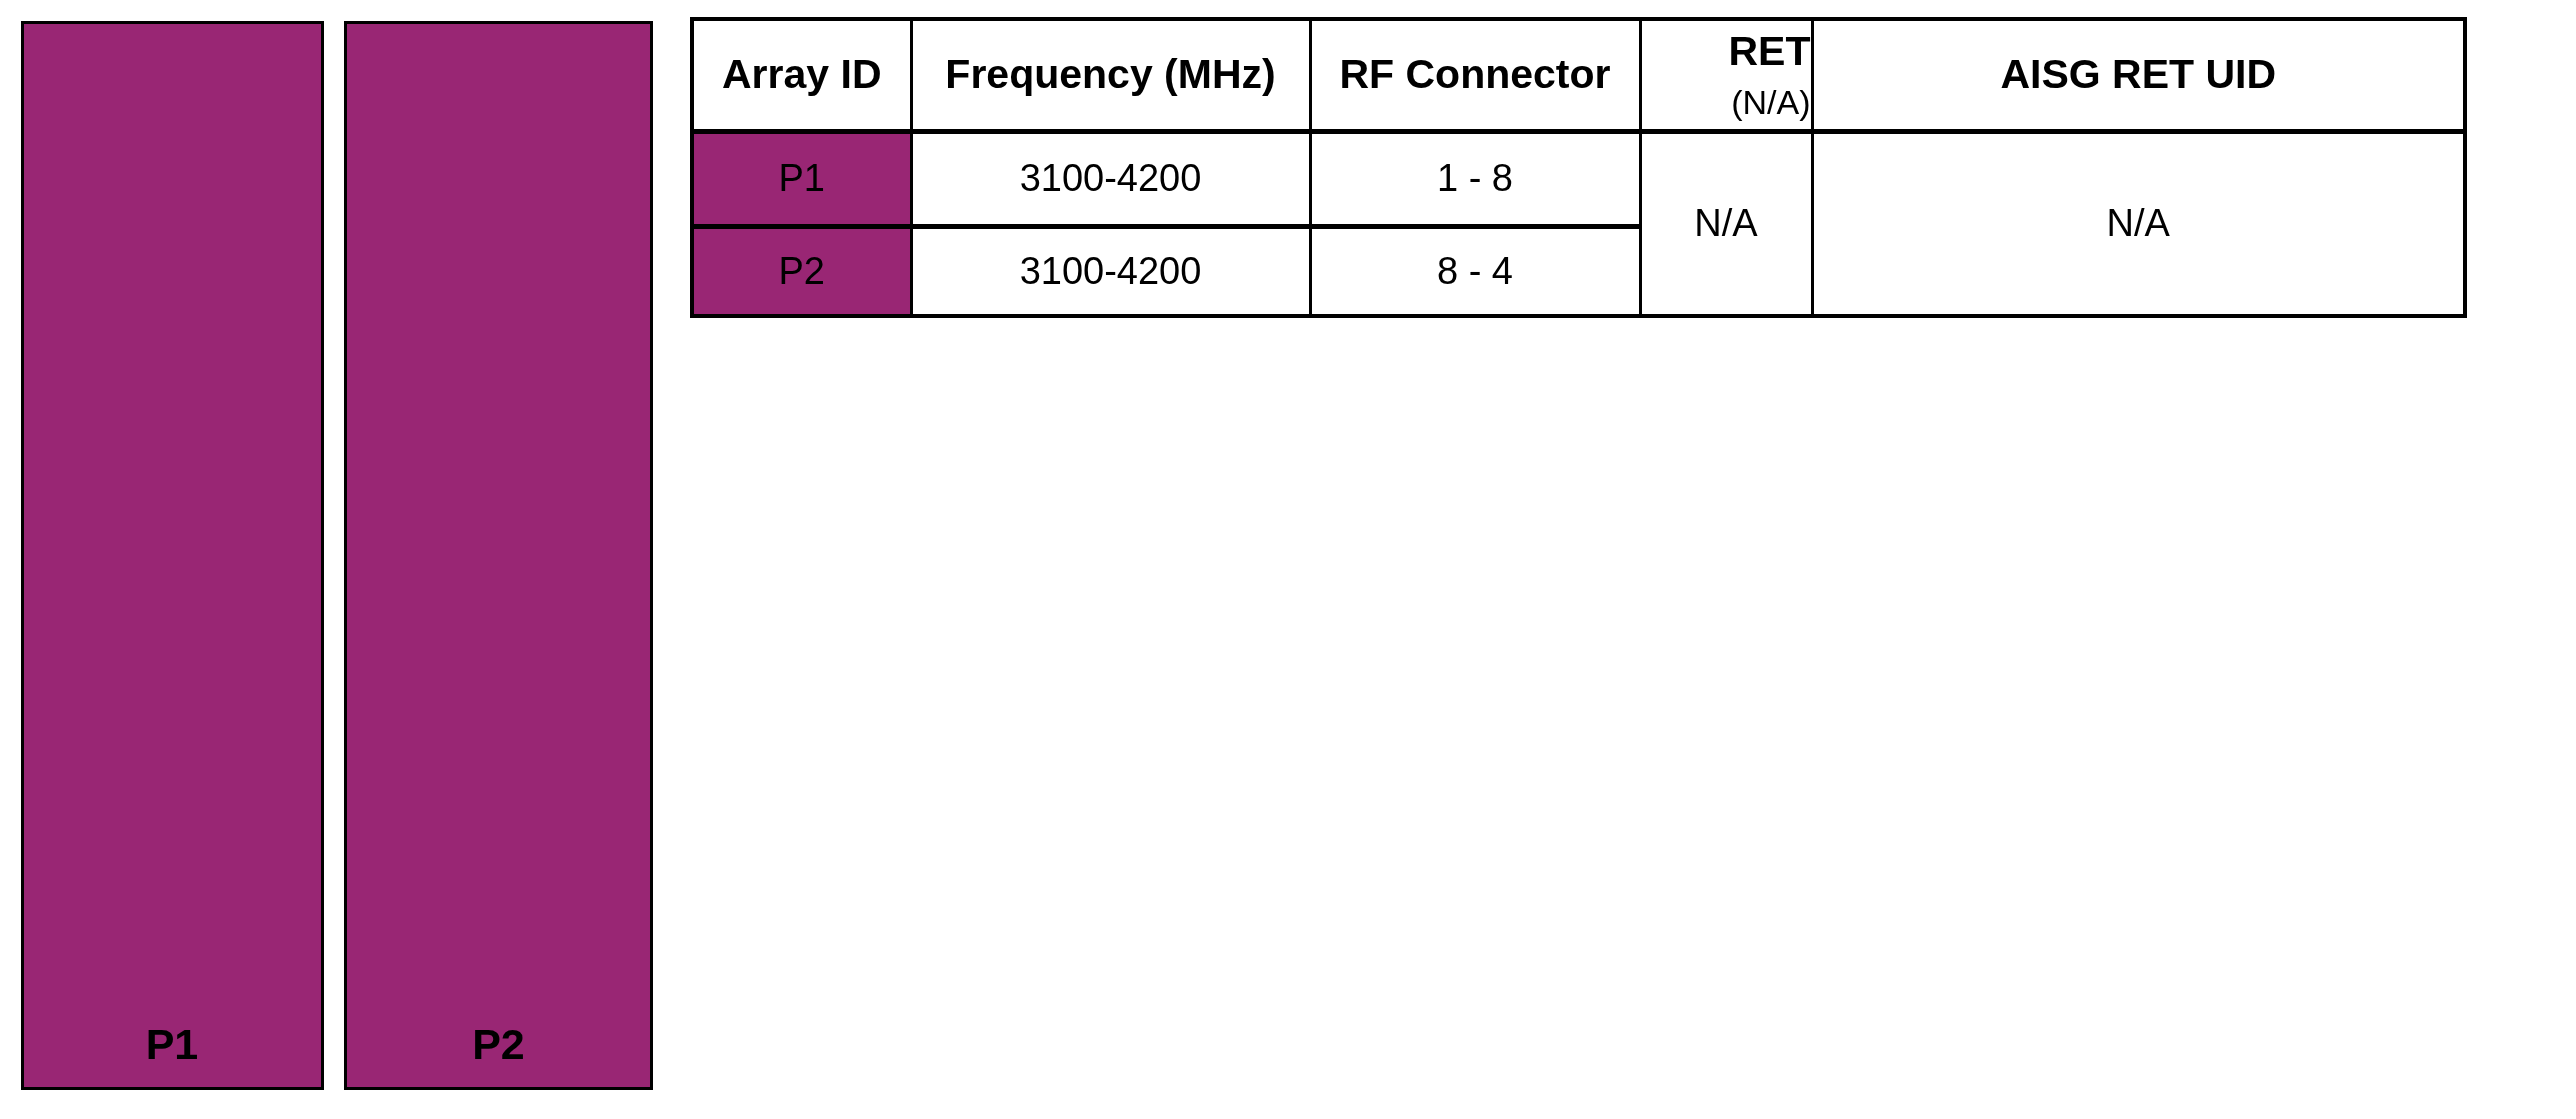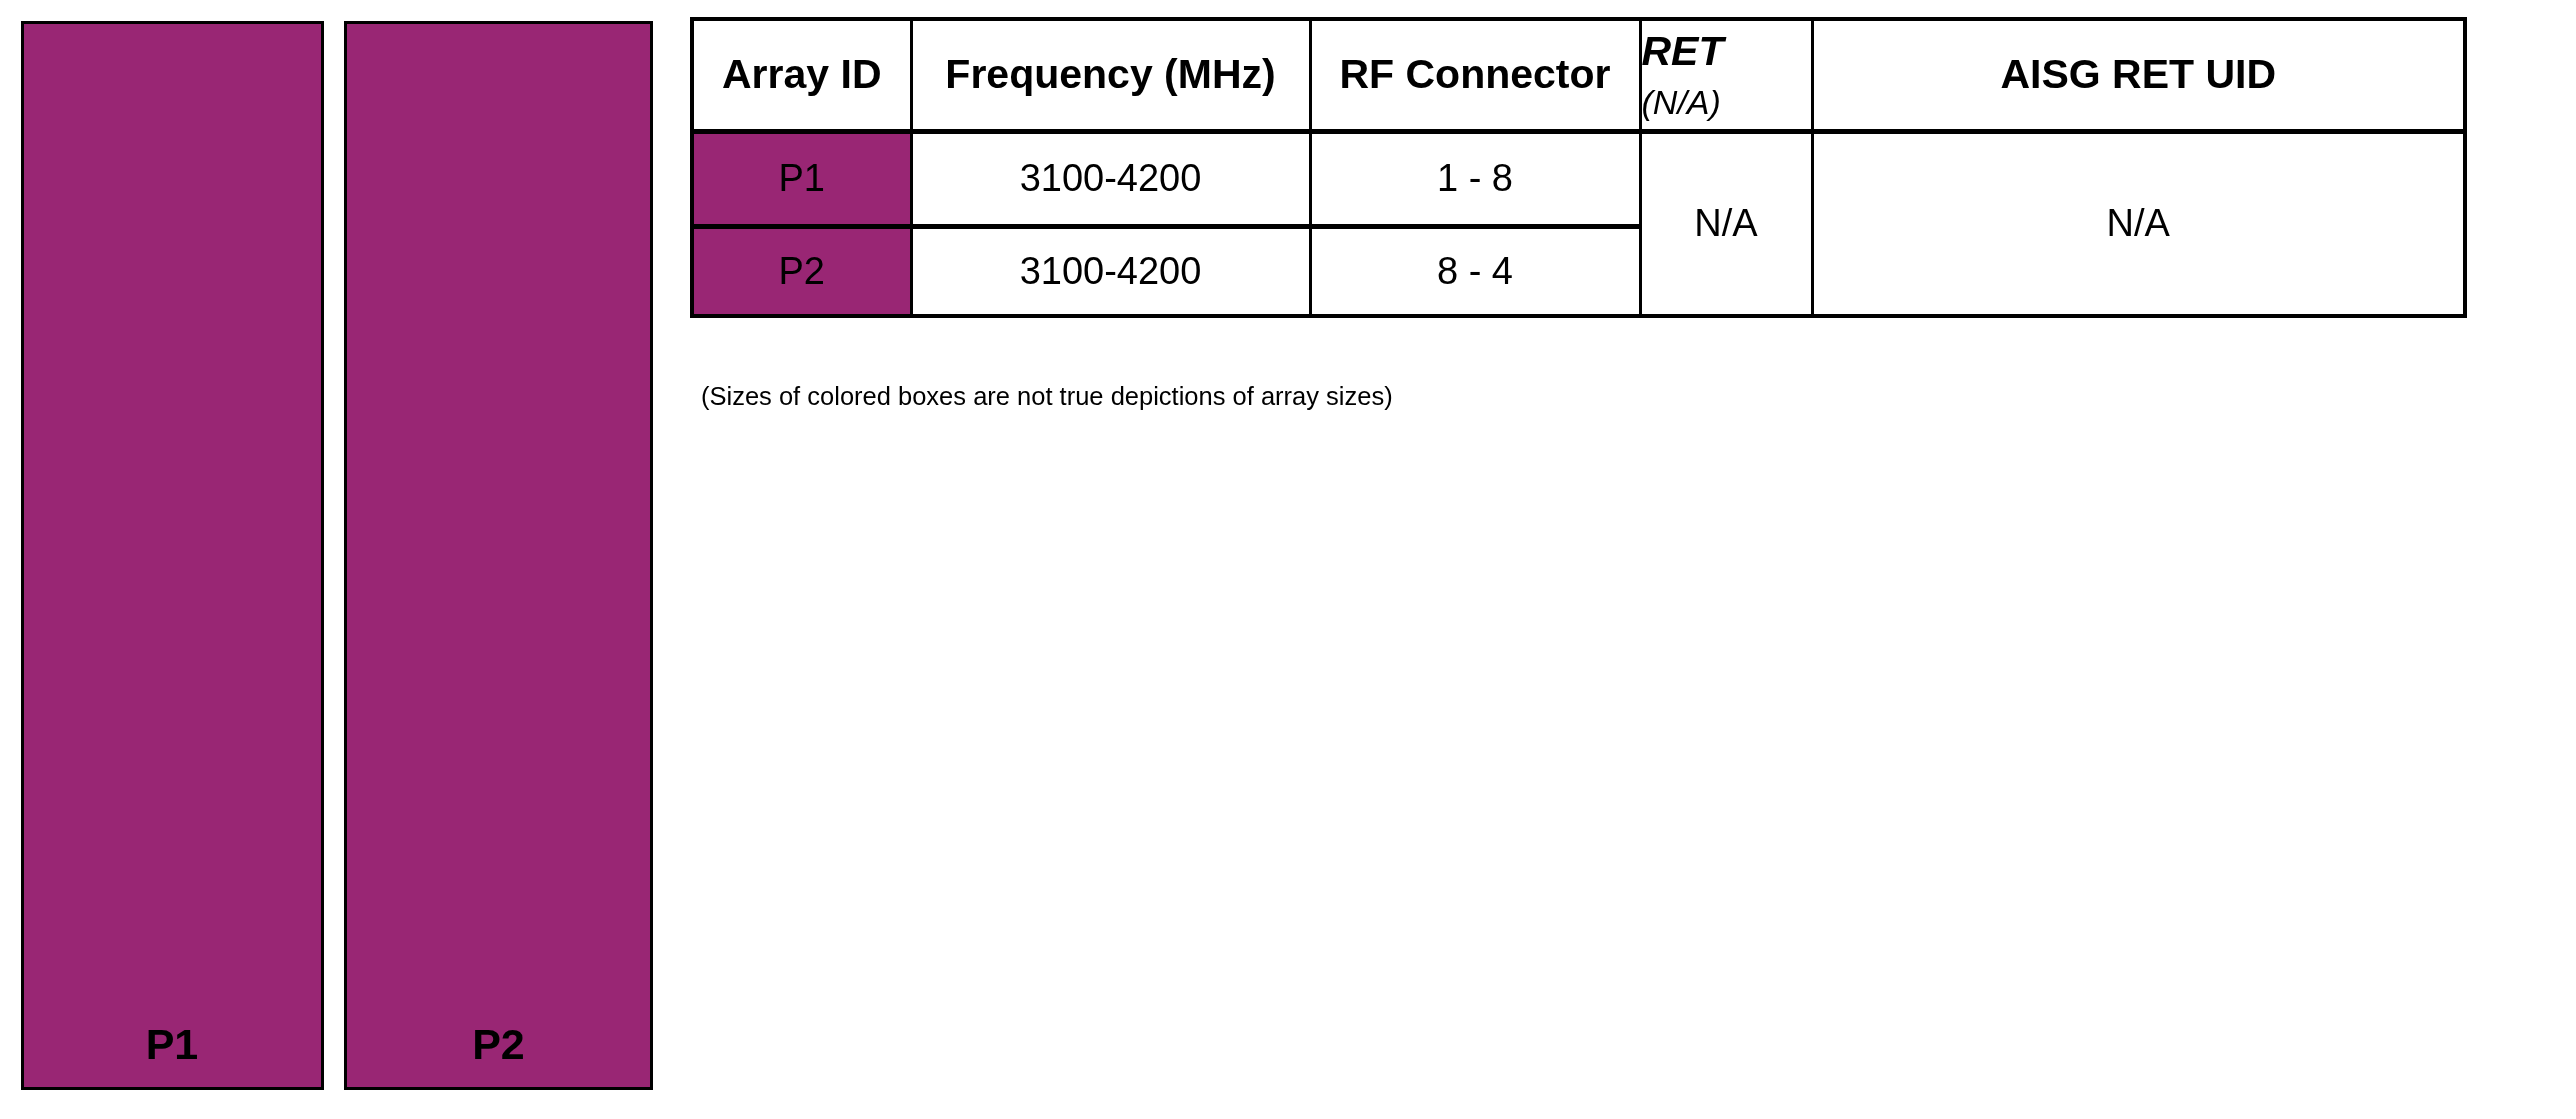--- a/index.html
+++ b/index.html
@@ -62,23 +62,22 @@
   #spec-table tr.header-row th    { border-bottom-width: 5.6px; font-weight: bold; font-size: 41px; }
   #spec-table tr.body-row-1 td.rule-below { border-bottom-width: 5.6px; }
   #spec-table td { font-size: 38px; font-weight: normal; }
   #spec-table td.array-id-cell {
     background: var(--array-fill, #992674);
     color: #000000;
   }
   .ret-header-stack {
     display: flex;
     flex-direction: column;
-    align-items: flex-start;
+    align-items: flex-end;
     gap: 8px;
-    font-style: italic;
   }
   .ret-header-sub {
     font-weight: normal;
     font-size: 34px;
   }
 
   
   #note {
     position: absolute;
     left: 701px;
@@ -129,16 +128,15 @@
       <td rowspan="2">N/A</td>
     </tr>
     <tr class="body-row-2">
       <td class="array-id-cell">P2</td>
       <td>3100-4200</td>
       <td>8 - 4</td>
     </tr>
   </tbody>
     </table>
 
-  <div id="note">(Sizes of colored boxes are not true depictions of array sizes)</div>
 
 </div>
 
 
 </body></html>

